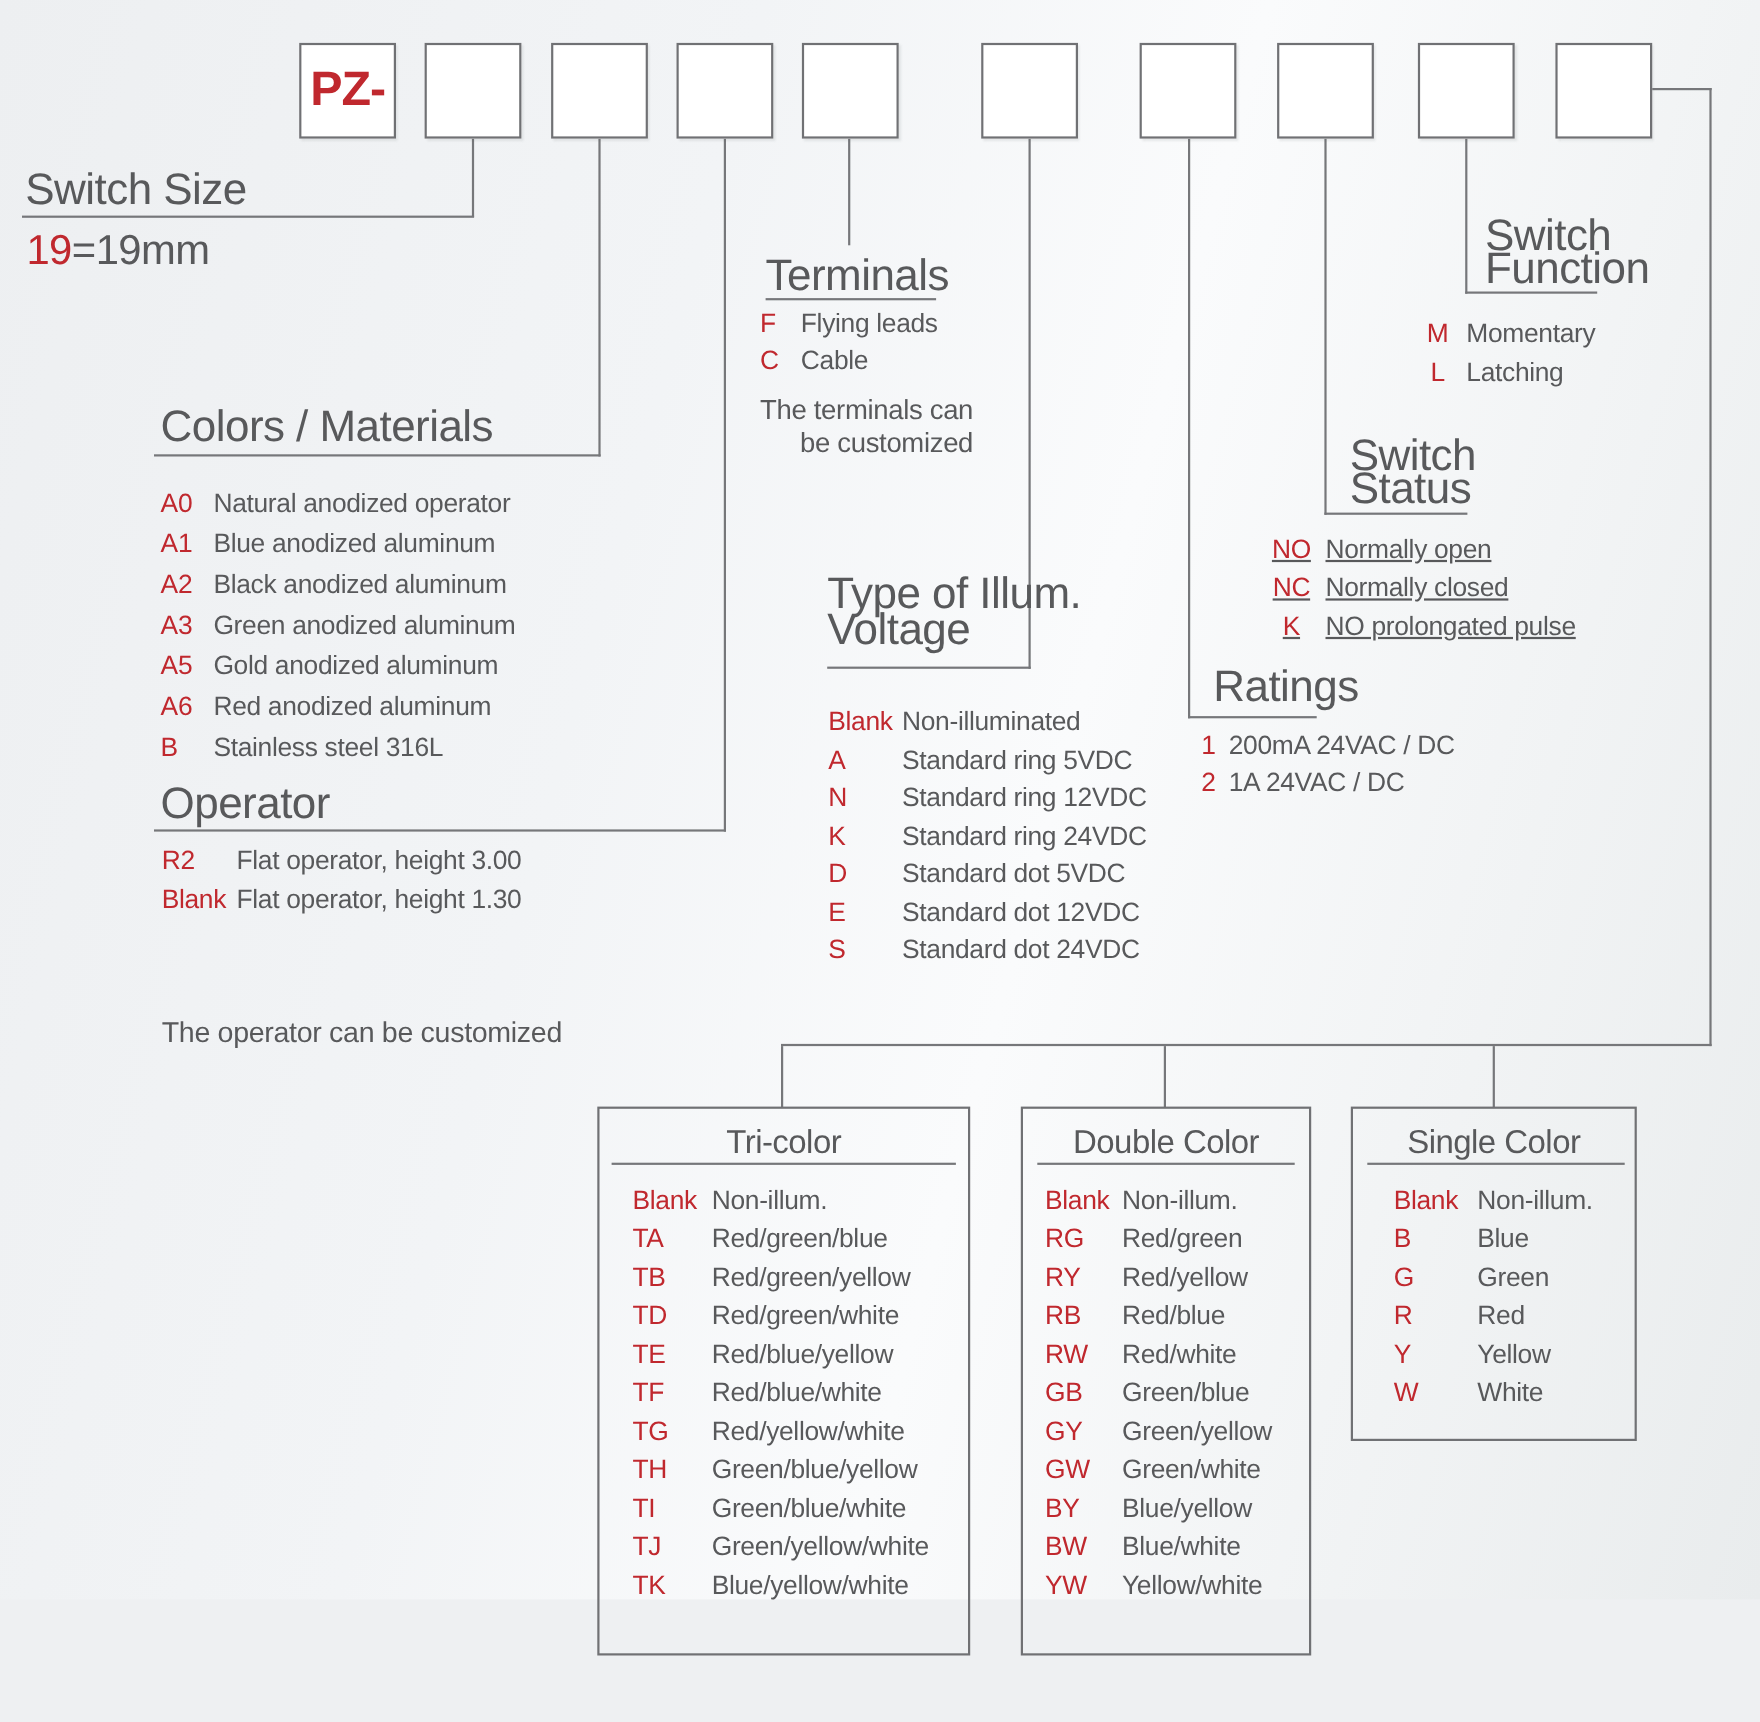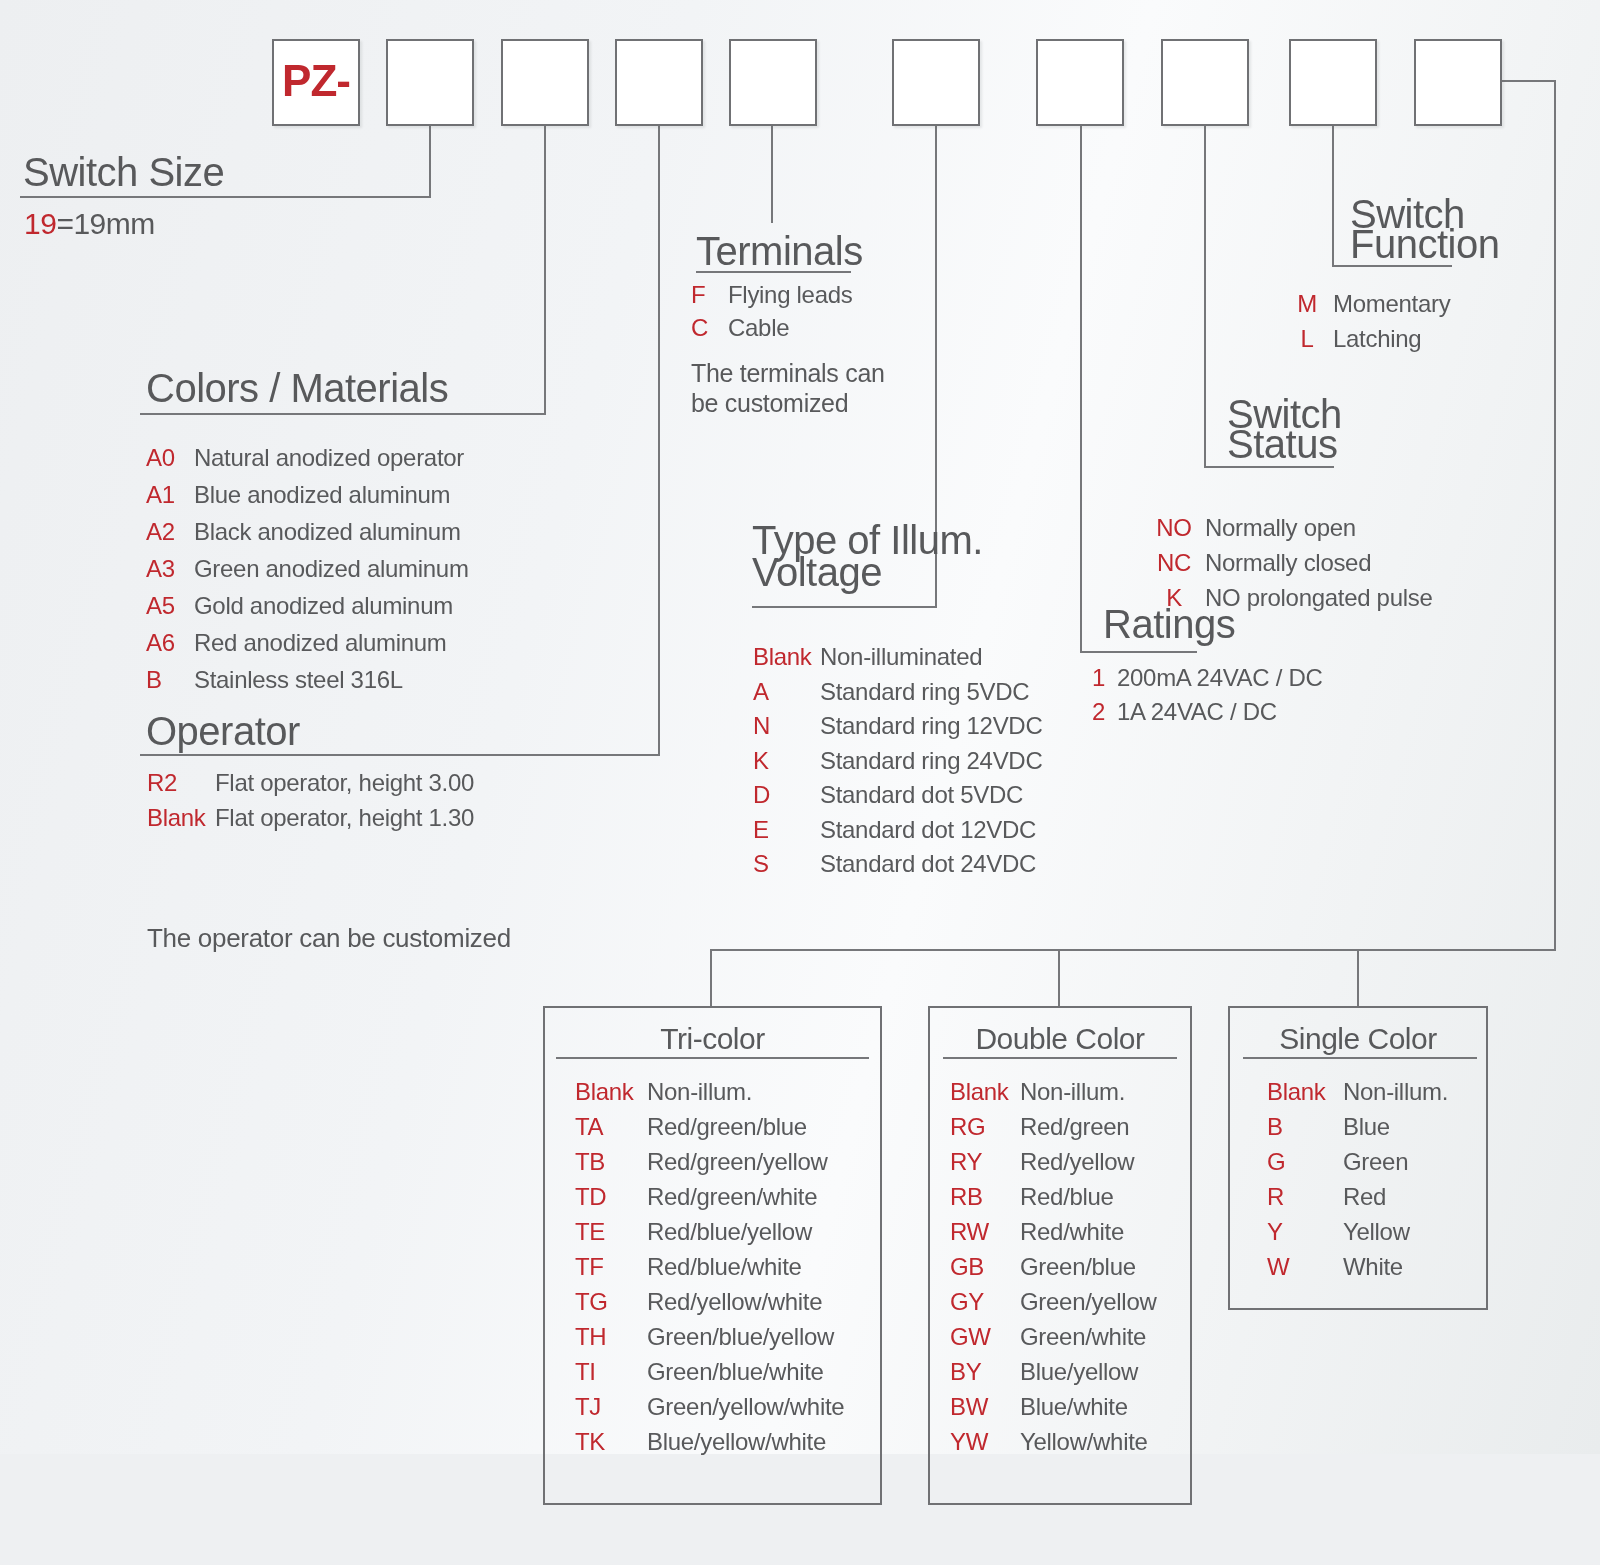--- a/index.html
+++ b/index.html
@@ -37,22 +37,22 @@
   .heading{
     position:absolute;font-size:40px;line-height:34px;
     letter-spacing:-0.5px;color:var(--text_gray);white-space:nowrap;
   }
   .heading.two{line-height:30px;}
   .list{position:absolute;font-size:24px;letter-spacing:-0.3px;}
   .row{display:flex;align-items:center;height:var(--rowh,35px);white-space:nowrap;}
   .code{flex:0 0 var(--codew,60px);color:var(--accent_red);}
   .label{color:var(--text_gray);margin-left:var(--gap,0px);}
   .center-code .code{text-align:center;}
-  .note{position:absolute;font-size:25px;letter-spacing:-0.3px;color:var(--text_gray);line-height:29.5px;white-space:nowrap;}
-  .value-line{position:absolute;font-size:30px;letter-spacing:-0.5px;white-space:nowrap;}
+  .note{position:absolute;font-size:25px;letter-spacing:-0.3px;color:var(--text_gray);line-height:29.5px;white-space:nowrap;text-align:right;}
+  .value-line{position:absolute;font-size:38px;letter-spacing:-0.5px;white-space:nowrap;}
   .value-line .vcode{color:var(--accent_red);}
   .value-line .vrest{color:var(--text_gray);}
   .groupbox{
     position:absolute;border:2px solid var(--box_border);background:transparent;padding-left:16px;
   }
   .groupbox .gtitle{
     position:absolute;left:0;top:14px;width:100%;text-align:center;
     font-size:30px;letter-spacing:-0.5px;color:var(--text_gray);
   }
   .gunderline{position:absolute;height:2px;background:var(--line_gray);}
@@ -237,21 +237,21 @@
       <div class="row">
         <span class="code">2</span>
         <span class="label">1A 24VAC / DC</span>
       </div>
     </div>
 
   <div class="heading two" style="left:1227px;top:399px;">
     <div>Switch</div>
     <div>Status</div>
   </div>
-  <div class="list center-code" style="left:1152px;top:510px;--rowh:35px;--codew:44px;--gap:9px;">
+  <div class="list center-code" style="left:1152px;top:482px;text-decoration:underline;--rowh:35px;--codew:44px;--gap:9px;">
 
       <div class="row">
         <span class="code">NO</span>
         <span class="label">Normally open</span>
       </div>
 
       <div class="row">
         <span class="code">NC</span>
         <span class="label">Normally closed</span>
       </div>

